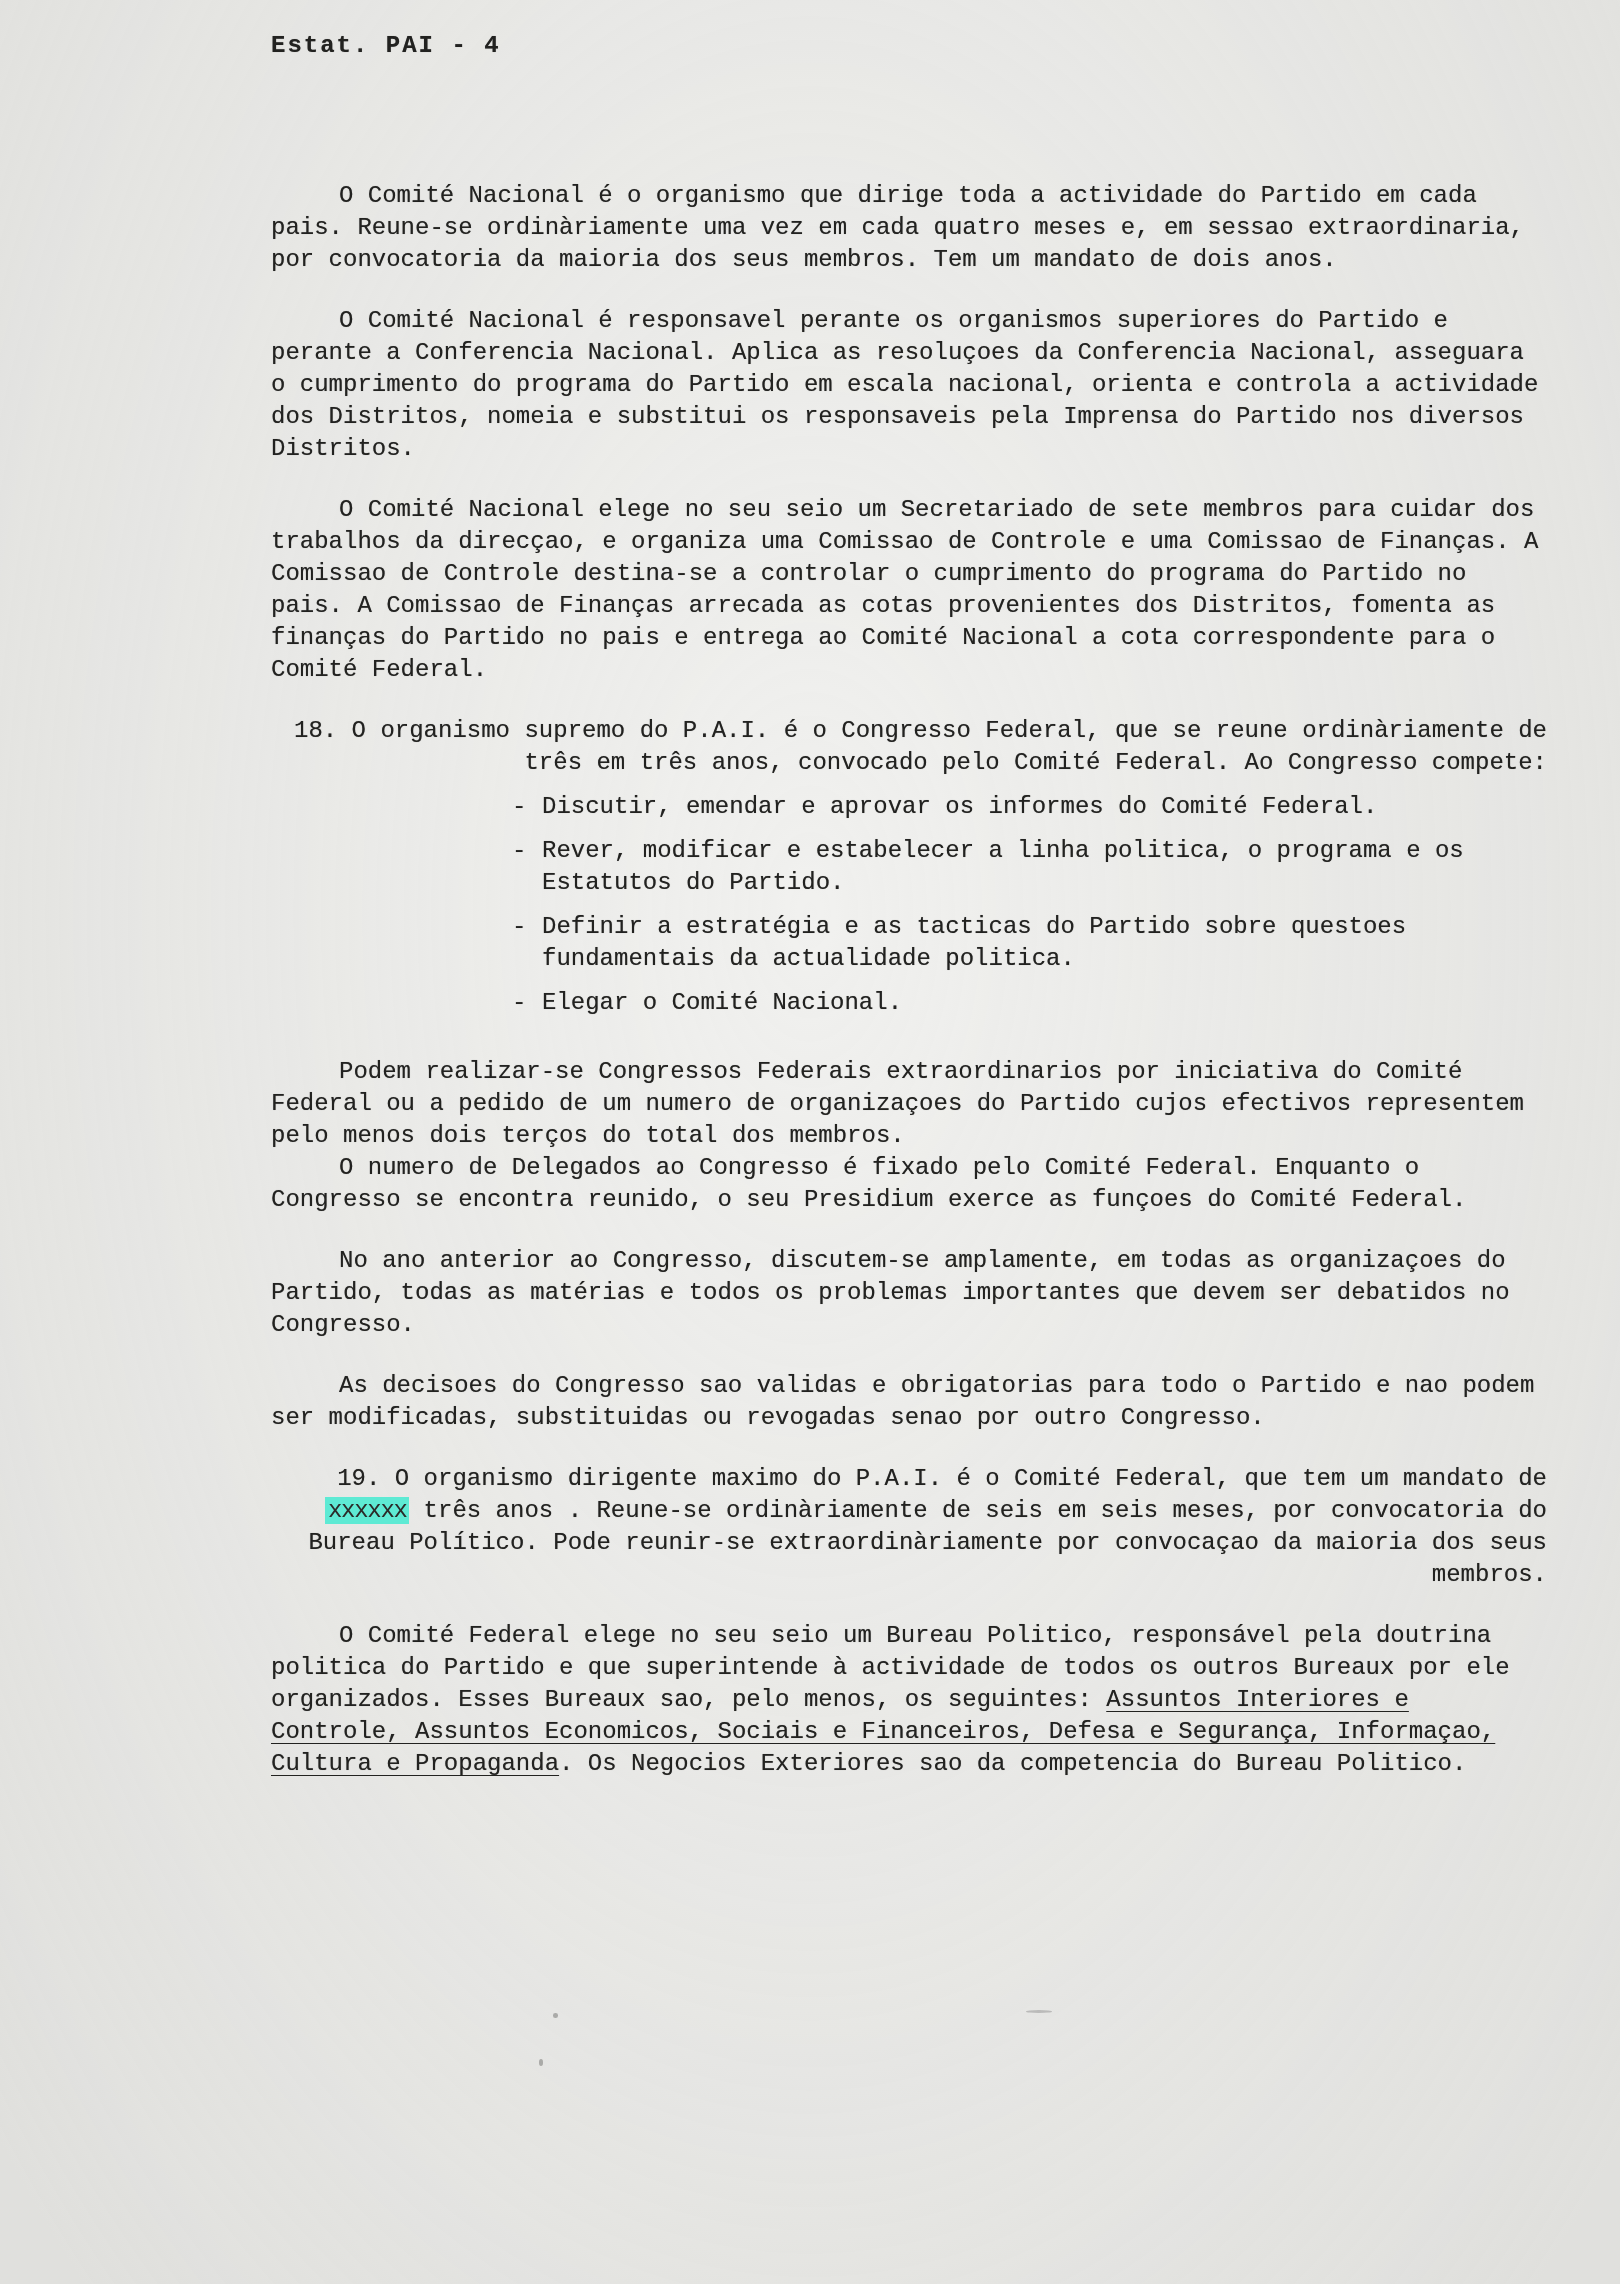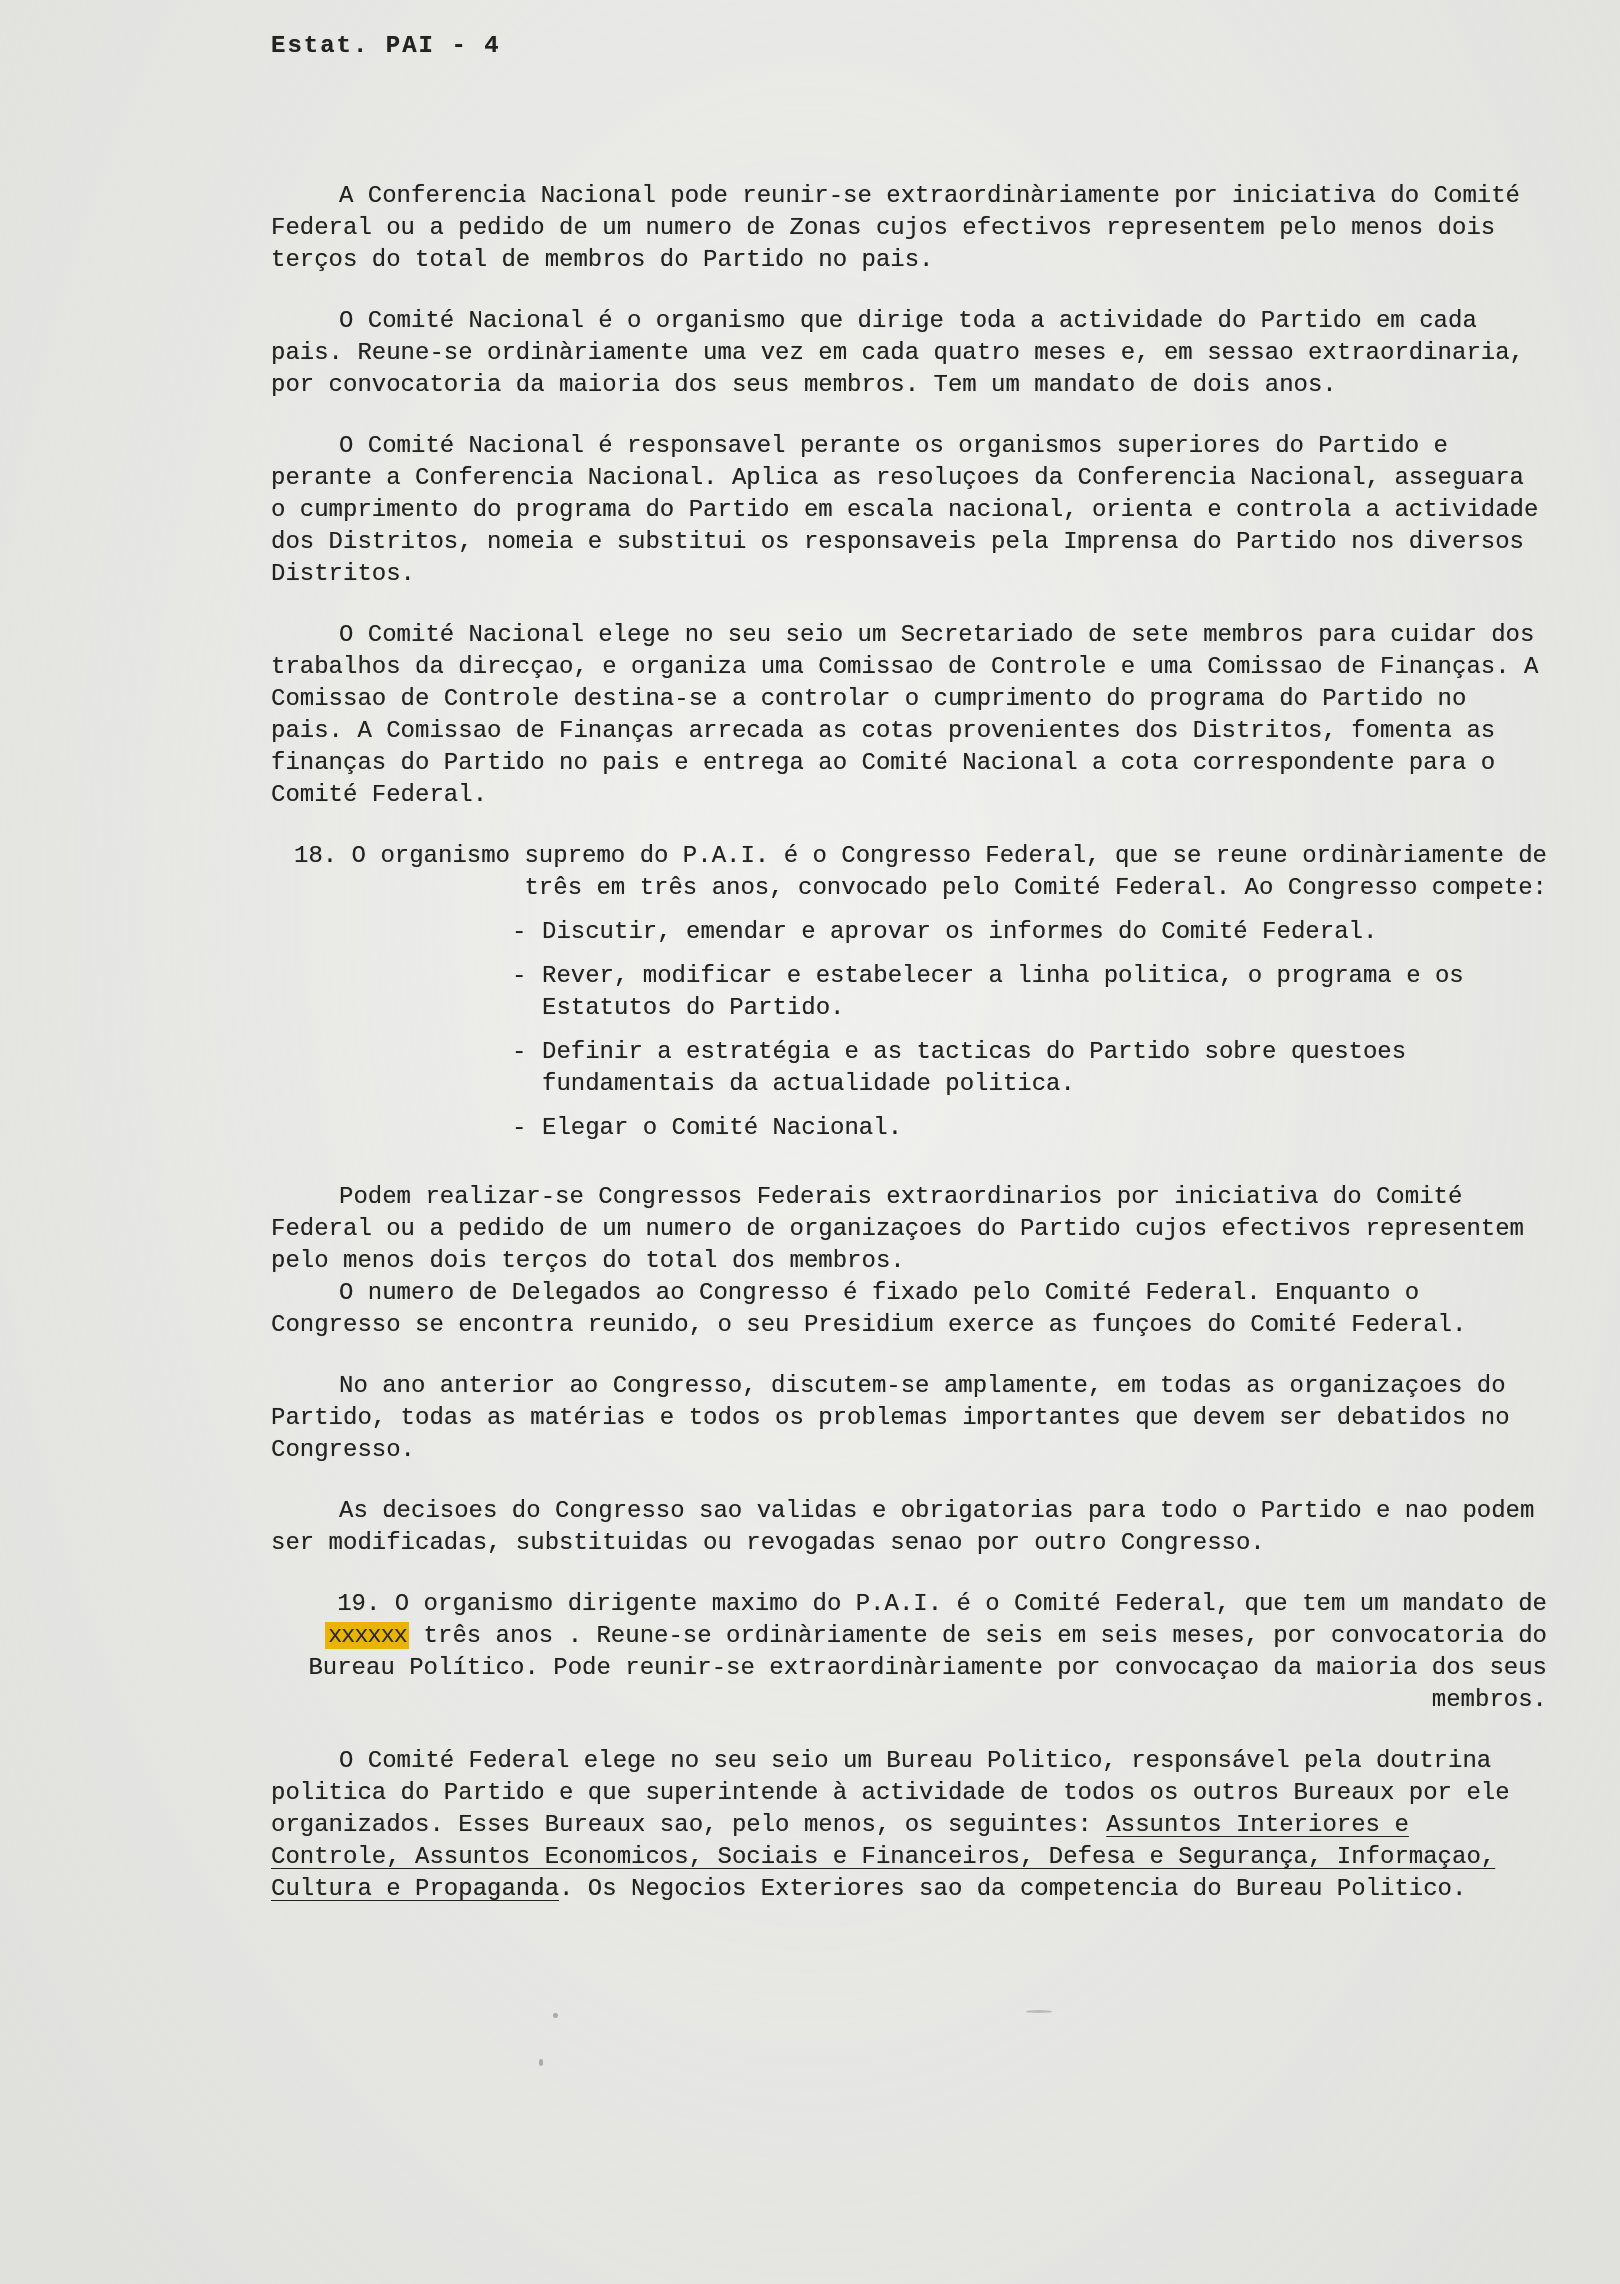--- a/index.html
+++ b/index.html
@@ -53,21 +53,21 @@
     padding-left: 30px;
     margin: 12px;
   }
   ul.competence-list li::before {
     content: "-";
     position: absolute;
     left: 0;
     top: 0;
   }
   .overtype {
-    background: #eab308;
+    background: #5eead4;
     color: #2b2b29;
     text-shadow: none;
     letter-spacing: -1.3px;
     padding: 0 2.6px;
   }
   .u {
     text-decoration: underline;
     text-underline-offset: 4.6px;
     text-decoration-thickness: 1.3px;
   }
@@ -81,21 +81,20 @@
   .speck-2 { width: 4px; height: 6.6px; left: 539px; top: 2059px; }
   .speck-3 { width: 26px; height: 2.6px; left: 1026px; top: 2010px; background: rgba(60,60,58,0.25); }
 </style>
 </head>
 <body>
 
 <div class="page">
 
   <div class="doc-header">Estat. PAI - 4</div>
 
-  <p>A Conferencia Nacional pode reunir-se extraordinàriamente por iniciativa do Comité Federal ou a pedido de um numero de Zonas cujos efectivos representem pelo menos dois terços do total de membros do Partido no pais.</p>
 
   <p>O Comité Nacional é o organismo que dirige toda a actividade do Partido em cada pais. Reune-se ordinàriamente uma vez em cada quatro meses e, em sessao extraordinaria, por convocatoria da maioria dos seus membros. Tem um mandato de dois anos.</p>
 
   <p>O Comité Nacional é responsavel perante os organismos superiores do Partido e perante a Conferencia Nacional. Aplica as resoluçoes da Conferencia Nacional, asseguara o cumprimento do programa do Partido em escala nacional, orienta e controla a actividade dos Distritos, nomeia e substitui os responsaveis pela Imprensa do Partido nos diversos Distritos.</p>
 
   <p>O Comité Nacional elege no seu seio um Secretariado de sete membros para cuidar dos trabalhos da direcçao, e organiza uma Comissao de Controle e uma Comissao de Finanças. A Comissao de Controle destina-se a controlar o cumprimento do programa do Partido no pais. A Comissao de Finanças arrecada as cotas provenientes dos Distritos, fomenta as finanças do Partido no pais e entrega ao Comité Nacional a cota correspondente para o Comité Federal.</p>
 
   <p class="item-numbered tight">18. O organismo supremo do P.A.I. é o Congresso Federal, que se reune ordinàriamente de três em três anos, convocado pelo Comité Federal. Ao Congresso compete:</p>
 
   <ul class="competence-list">

